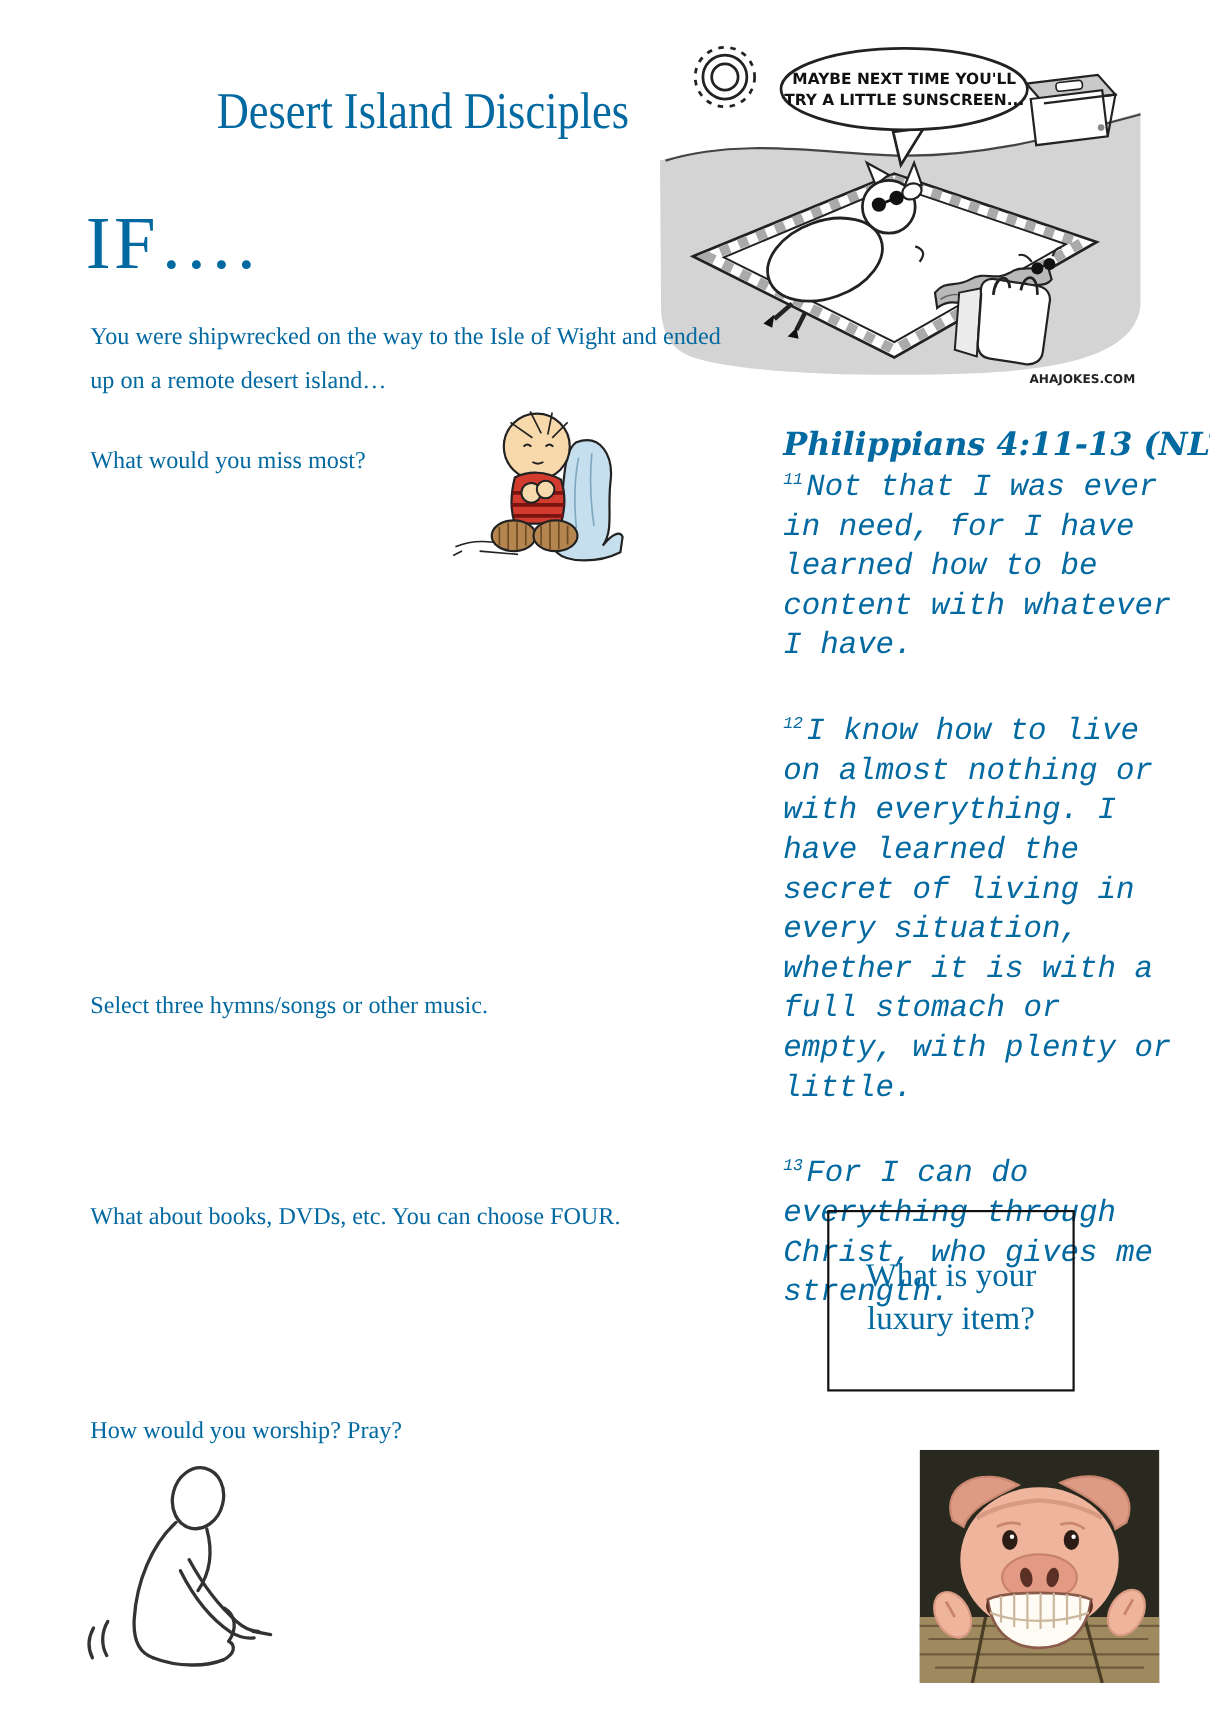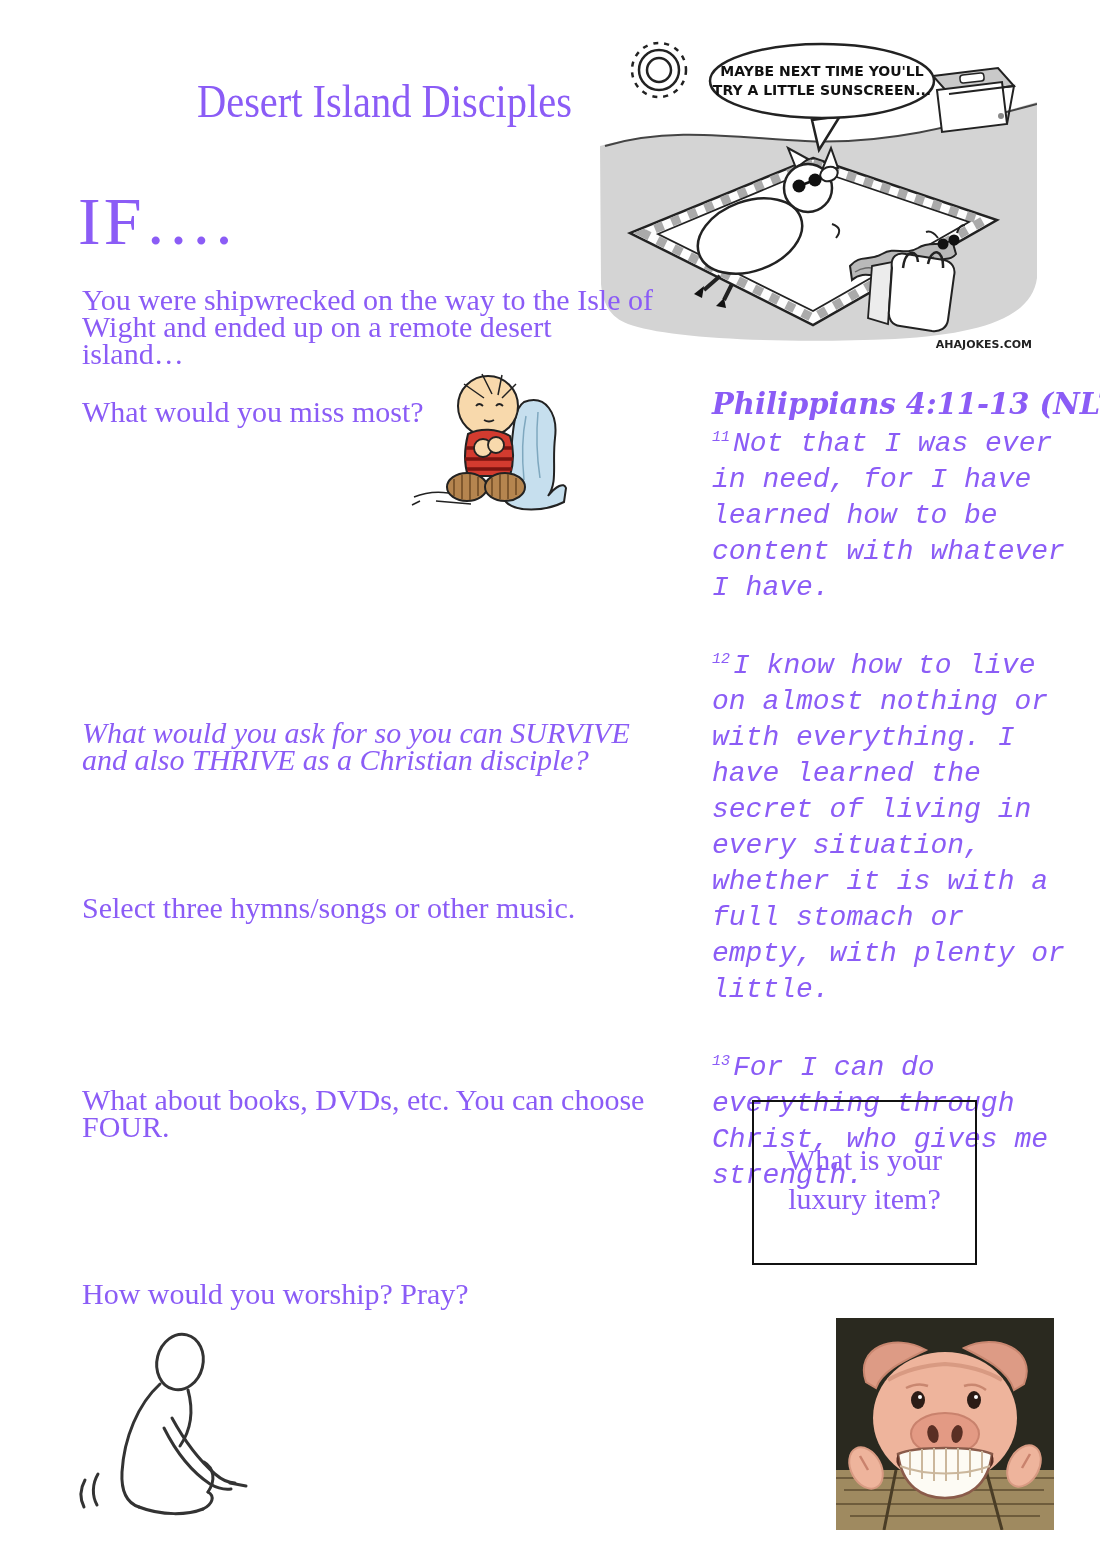--- a/index.html
+++ b/index.html
@@ -1,26 +1,26 @@
 <!DOCTYPE html>
 <html><head>
 <meta charset="utf-8">
 <style>
   html,body{margin:0;padding:0;background:#ffffff;}
   #page{
     position:relative;width:1100px;height:1556px;background:#ffffff;
-    font-family:"Liberation Serif",serif;color:#8b5cf6;overflow:hidden;
+    font-family:"Liberation Serif",serif;color:#0369a1;overflow:hidden;
   }
   .abs{position:absolute;}
   #title{
     left:197px;top:74px;font-size:47px;font-weight:normal;
     transform:scaleX(0.86);transform-origin:left top;letter-spacing:0px;white-space:nowrap;
   }
   #big-if{left:78px;top:182px;font-size:68px;letter-spacing:3px;}
-  .body-text{font-size:30px;line-height:27px;width:575px;}
+  .body-text{font-size:22px;line-height:40px;width:575px;}
   #intro{left:82px;top:286px;}
   #q-miss{left:82px;top:398px;}
   #q-bible{left:82px;top:612px;}
   #q-survive{left:82px;top:719px;font-style:italic;}
   #q-hymns{left:82px;top:894px;}
   #q-books{left:82px;top:1086px;}
   #q-worship{left:82px;top:1280px;}
   #scripture{
     left:712px;top:386px;width:356px;
     font-family:"DejaVu Serif",serif;font-style:italic;
@@ -138,21 +138,20 @@
   </div>
 
   <div id="scripture" class="abs">
     <h2>Philippians 4:11-13 (NLT)</h2>
     <p><sup>11</sup><span>Not that I was ever in need, for I have learned how to be content with whatever I have.</span></p>
     <p><sup>12</sup><span>I know how to live on almost nothing or with everything. I have learned the secret of living in every situation, whether it is with a full stomach or empty, with plenty or little.</span></p>
     <p><sup>13</sup><span>For I can do everything through Christ, who gives me strength.</span></p>
   </div>
 
 
-  <div id="q-survive" class="abs body-text">What would you ask for so you can SURVIVE and also THRIVE as a Christian disciple?</div>
 
   <div id="q-hymns" class="abs body-text">Select three hymns/songs or other music.</div>
 
   <div id="q-books" class="abs body-text">What about books, DVDs, etc. You can choose FOUR.</div>
 
   <div id="luxury-box" class="abs">
     <div class="lux-text">What is your luxury item?</div>
   </div>
 
   <div id="q-worship" class="abs body-text">How would you worship? Pray?</div>

